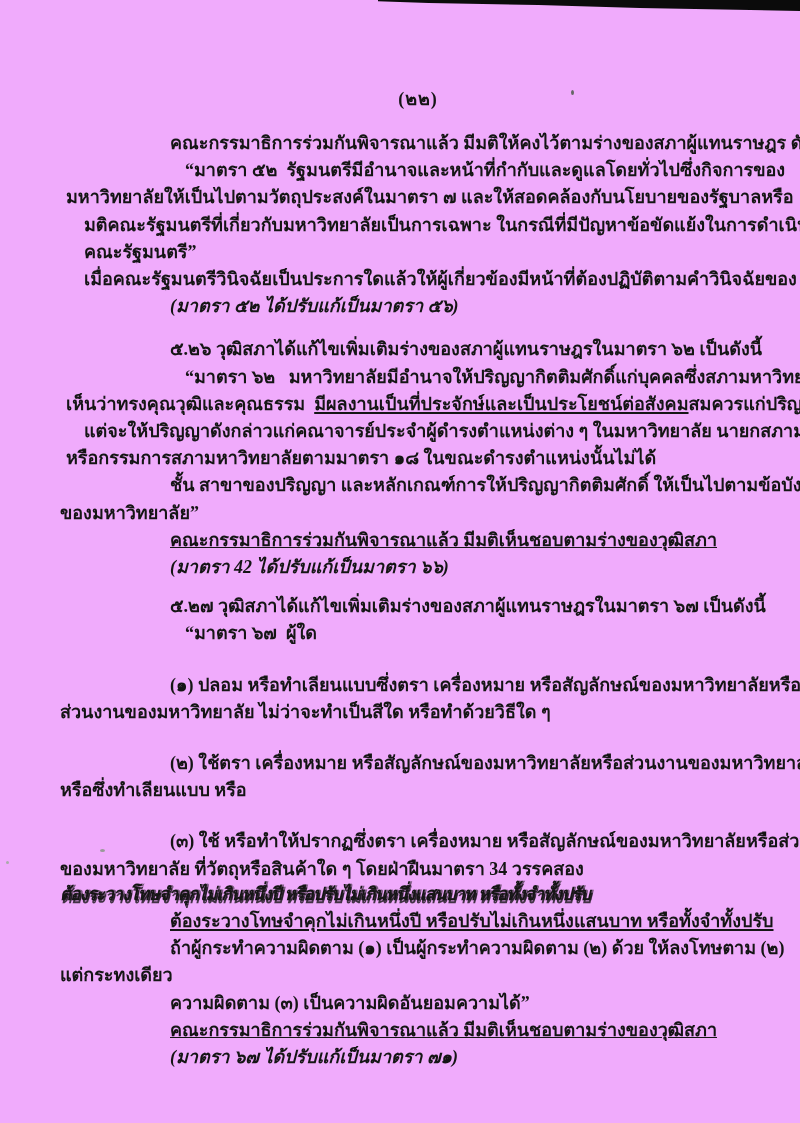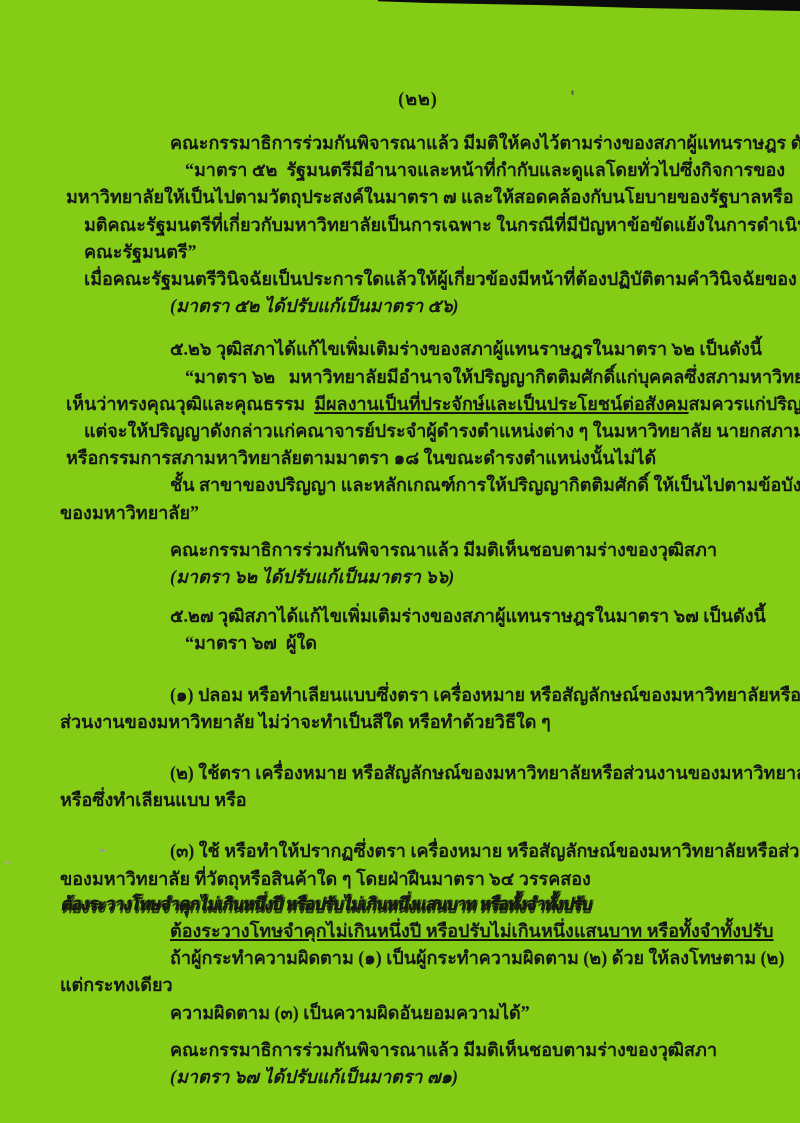--- a/index.html
+++ b/index.html
@@ -1,20 +1,20 @@
 <!DOCTYPE html>
 <html><head>
 <meta charset="utf-8">
 <style>
   html,body{margin:0;padding:0;background:#e8e8e8;}
   .page{
     position:relative;
     width:800px;height:1123px;
     margin:0 auto;
-    background:#84cc16;
+    background:#f0abfc;
     overflow:hidden;
     font-family:"Liberation Serif","DejaVu Serif",serif;
     color:#151515;
     font-size:18px;
   }
   
   .band{
     position:absolute;top:0;left:378px;width:422px;height:11px;
     background:#0b0b0b;
     clip-path:polygon(0 0,100% 0,100% 100%,62% 72%,38% 46%,12% 28%,0 12%);
@@ -42,21 +42,21 @@
   .b{font-weight:700;}
   .it{font-style:italic;font-weight:600;}
   .ind1{margin-left:108px;}   
   .ind2{margin-left:123px;}   
   .cont{margin-left:22px;}    
   .cont-sm{margin-left:4px;}  
   .cont0{margin-left:-2px;}   
   .gap-lg{margin-top:16px;}
   .gap-md{margin-top:12px;}
   .gap-sm{margin-top:24px;}
-  .gap-res{margin-top:10px;}
+  .gap-res{text-decoration:underline;}
   .u{
     text-decoration:underline;
     text-decoration-thickness:1.5px;
     text-underline-offset:2px;
   }
   .penalty{
     text-decoration:underline;
     text-decoration-thickness:1.5px;
     text-underline-offset:2px;
   }
@@ -98,32 +98,32 @@
 
     <div>
       <div class="line ind1 b gap-lg">๕.๒๖ วุฒิสภาได้แก้ไขเพิ่มเติมร่างของสภาผู้แทนราษฎรในมาตรา ๖๒ เป็นดังนี้</div>
       <div class="line ind2 b">“มาตรา ๖๒   มหาวิทยาลัยมีอำนาจให้ปริญญากิตติมศักดิ์แก่บุคคลซึ่งสภามหาวิทยาลัย</div>
       <div class="line cont-sm"><span>เห็นว่าทรงคุณวุฒิและคุณธรรม  </span><span class="u">มีผลงานเป็นที่ประจักษ์และเป็นประโยชน์ต่อสังคม</span><span>สมควรแก่ปริญญานั้น ๆ</span></div>
       <div class="line cont">แต่จะให้ปริญญาดังกล่าวแก่คณาจารย์ประจำผู้ดำรงตำแหน่งต่าง ๆ ในมหาวิทยาลัย นายกสภามหาวิทยาลัย</div>
       <div class="line cont-sm">หรือกรรมการสภามหาวิทยาลัยตามมาตรา ๑๘ ในขณะดำรงตำแหน่งนั้นไม่ได้</div>
       <div class="line ind1">ชั้น สาขาของปริญญา และหลักเกณฑ์การให้ปริญญากิตติมศักดิ์ ให้เป็นไปตามข้อบังคับ</div>
       <div class="line cont0">ของมหาวิทยาลัย”</div>
       <div class="line ind1 b gap-res">คณะกรรมาธิการร่วมกันพิจารณาแล้ว มีมติเห็นชอบตามร่างของวุฒิสภา</div>
-      <div class="line ind1 it">(มาตรา ๖๒ ได้ปรับแก้เป็นมาตรา ๖๖)</div>
+      <div class="line ind1 it">(มาตรา 42 ได้ปรับแก้เป็นมาตรา ๖๖)</div>
     </div>
 
     <div>
       <div class="line ind1 b gap-md">๕.๒๗ วุฒิสภาได้แก้ไขเพิ่มเติมร่างของสภาผู้แทนราษฎรในมาตรา ๖๗ เป็นดังนี้</div>
       <div class="line ind2 b">“มาตรา ๖๗  ผู้ใด</div>
       <div class="line ind1 gap-sm">(๑) ปลอม หรือทำเลียนแบบซึ่งตรา เครื่องหมาย หรือสัญลักษณ์ของมหาวิทยาลัยหรือ</div>
       <div class="line cont0">ส่วนงานของมหาวิทยาลัย ไม่ว่าจะทำเป็นสีใด หรือทำด้วยวิธีใด ๆ</div>
       <div class="line ind1 gap-sm">(๒) ใช้ตรา เครื่องหมาย หรือสัญลักษณ์ของมหาวิทยาลัยหรือส่วนงานของมหาวิทยาลัย ปลอม</div>
       <div class="line cont0">หรือซึ่งทำเลียนแบบ หรือ</div>
       <div class="line ind1 gap-sm">(๓) ใช้ หรือทำให้ปรากฏซึ่งตรา เครื่องหมาย หรือสัญลักษณ์ของมหาวิทยาลัยหรือส่วนงาน</div>
-      <div class="line cont0">ของมหาวิทยาลัย ที่วัตถุหรือสินค้าใด ๆ โดยฝ่าฝืนมาตรา ๖๔ วรรคสอง</div>
+      <div class="line cont0">ของมหาวิทยาลัย ที่วัตถุหรือสินค้าใด ๆ โดยฝ่าฝืนมาตรา 34 วรรคสอง</div>
       <div class="line cont0 ghost">ต้องระวางโทษจำคุกไม่เกินหนึ่งปี หรือปรับไม่เกินหนึ่งแสนบาท หรือทั้งจำทั้งปรับ</div>
       <div class="line ind1 penalty b">ต้องระวางโทษจำคุกไม่เกินหนึ่งปี หรือปรับไม่เกินหนึ่งแสนบาท หรือทั้งจำทั้งปรับ</div>
       <div class="line ind1">ถ้าผู้กระทำความผิดตาม (๑) เป็นผู้กระทำความผิดตาม (๒) ด้วย ให้ลงโทษตาม (๒)</div>
       <div class="line cont0">แต่กระทงเดียว</div>
       <div class="line ind1">ความผิดตาม (๓) เป็นความผิดอันยอมความได้”</div>
       <div class="line ind1 b gap-res">คณะกรรมาธิการร่วมกันพิจารณาแล้ว มีมติเห็นชอบตามร่างของวุฒิสภา</div>
       <div class="line ind1 it">(มาตรา ๖๗ ได้ปรับแก้เป็นมาตรา ๗๑)</div>
     </div>
 
   </div>

